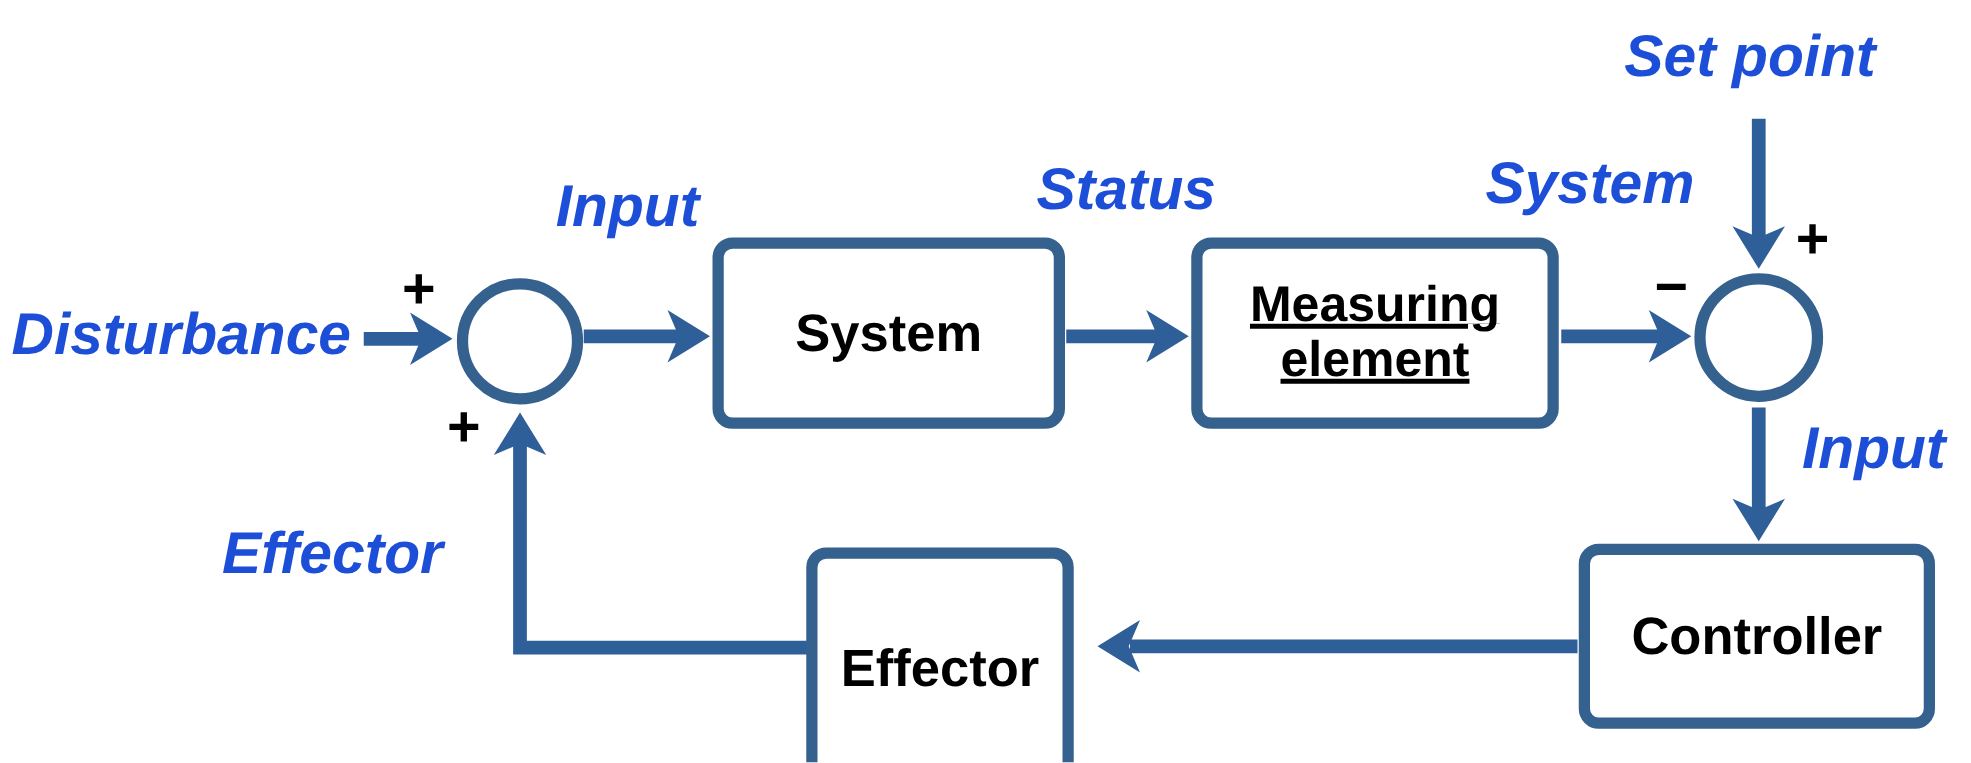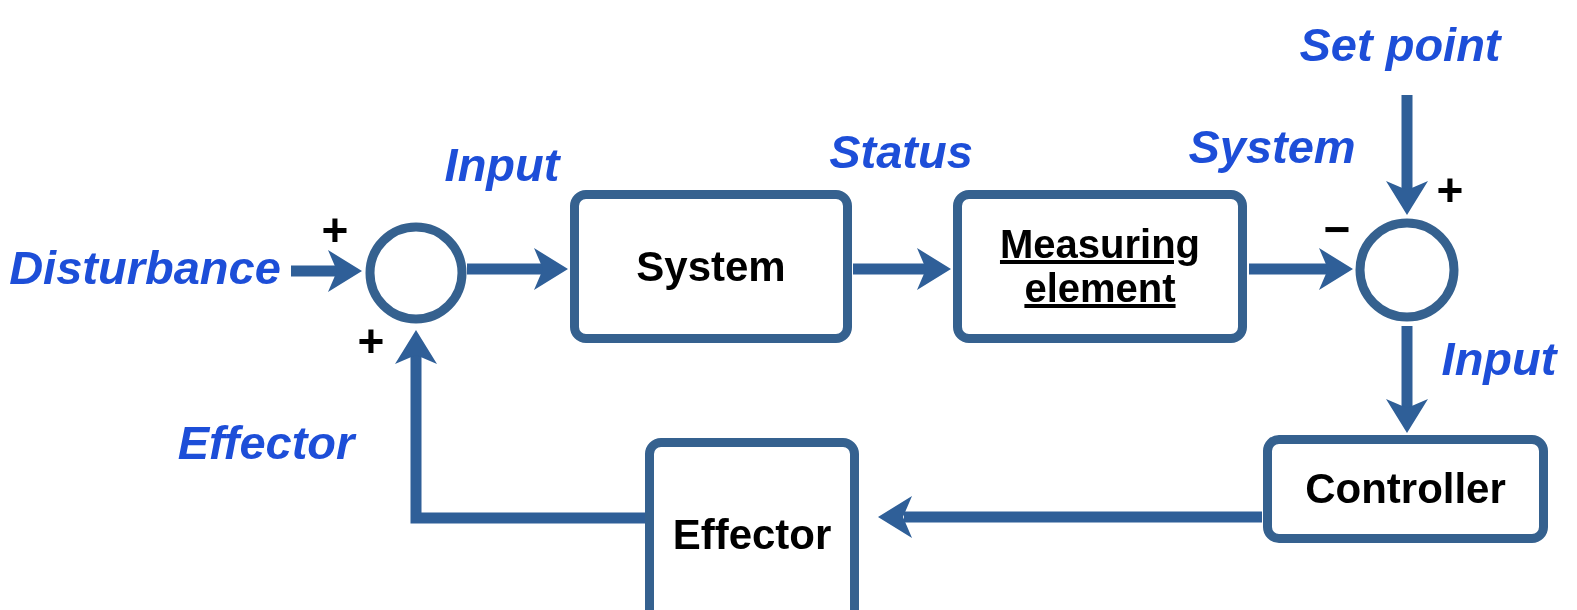--- a/index.html
+++ b/index.html
@@ -83,21 +83,21 @@
   </div>
 
   <div class="node small" style="left:953px;top:190px;width:294px;height:153px;text-decoration:underline;">
     <span>Measuring element</span>
   </div>
 
   <div class="node" style="left:645px;top:438px;width:214px;height:194px;">
     <span>Effector</span>
   </div>
 
-  <div class="node" style="left:1263px;top:435px;width:285px;height:108px;">
+  <div class="node" style="left:1263px;top:435px;width:285px;height:148px;">
     <span>Controller</span>
   </div>
 
   <div class="lbl" style="left:145px;top:267px;">Disturbance</div>
   <div class="lbl" style="left:502px;top:149px;margin-top:15px;">Input</div>
   <div class="lbl" style="left:901px;top:151px;">Status</div>
   <div class="lbl" style="left:1272px;top:146px;">System</div>
   <div class="lbl" style="left:1400px;top:44px;">Set point</div>
   <div class="lbl" style="left:1499px;top:358px;">Input</div>
   <div class="lbl" style="left:266px;top:442px;">Effector</div>

